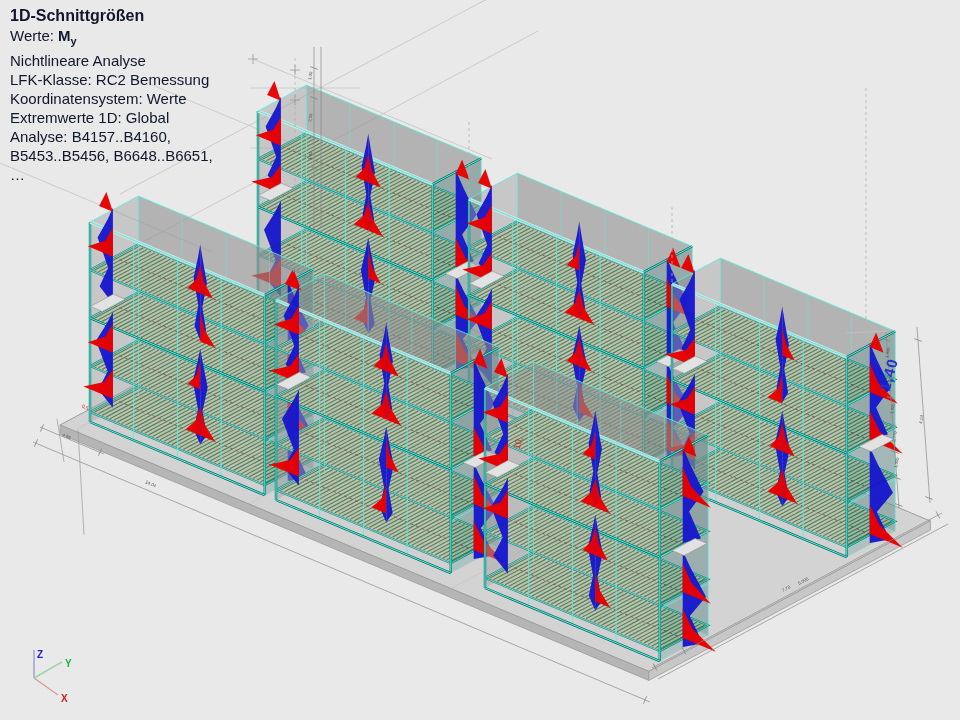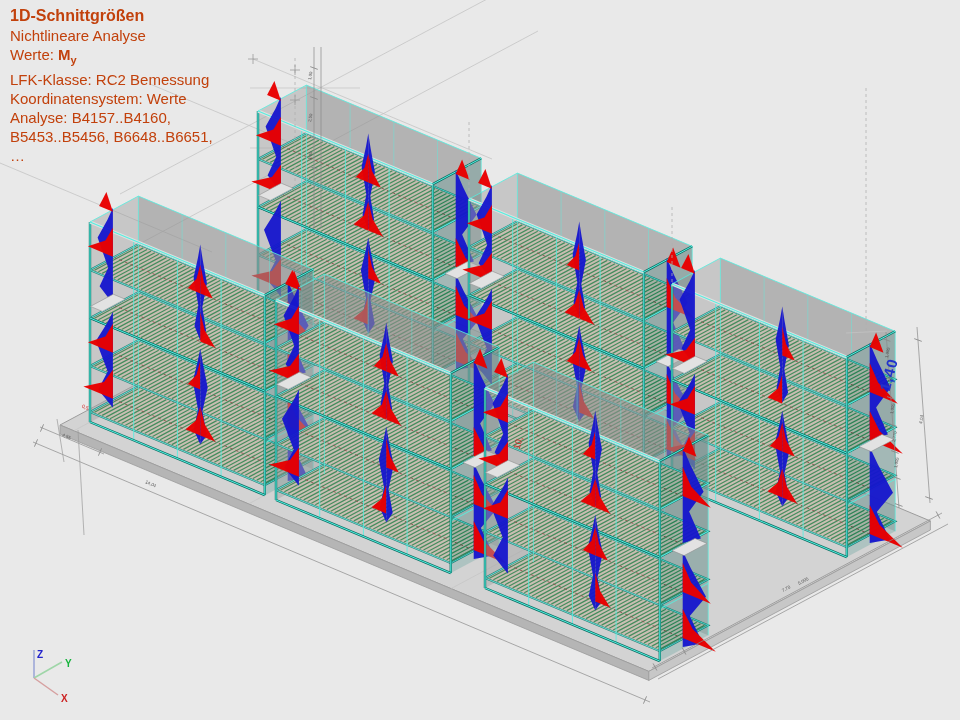--- a/index.html
+++ b/index.html
@@ -1,20 +1,20 @@
 <!DOCTYPE html>
 <html><head>
 <meta charset="utf-8">
 <style>
   html,body{margin:0;padding:0;}
   body{width:960px;height:720px;overflow:hidden;background:#e9e9e9;
        font-family:"Liberation Sans",sans-serif;}
   .stage{position:relative;width:960px;height:720px;background:#e9e9e9;}
   svg#scene{position:absolute;left:0;top:0;}
-  .header{position:absolute;left:10px;top:6px;color:#c2410c;font-size:15px;line-height:19px;white-space:nowrap;}
+  .header{position:absolute;left:10px;top:6px;color:#0f172a;font-size:15px;line-height:19px;white-space:nowrap;}
   .header .title{font-weight:bold;font-size:16px;margin-bottom:1px;}
   .header b{font-weight:bold;}
   .header sub{font-size:11px;}
   .vlabel{position:absolute;white-space:nowrap;font-weight:bold;}
   .vlabel.max{color:#2233cc;font-size:15px;letter-spacing:1px;transform:rotate(-75deg);}
   .vlabel.mid{color:#cc2222;font-size:9px;font-weight:normal;transform:rotate(-75deg);}
   .vlabel.corner{color:#cc2222;font-size:5px;font-weight:normal;transform:rotate(22deg);}
   .axis{position:absolute;left:18px;top:640px;}
   .axis text{font-size:10px;font-weight:bold;font-family:"Liberation Sans",sans-serif;}
 </style>
@@ -532,27 +532,28 @@
       <line x1="-4" y1="0" x2="4" y2="0" stroke="#8a8a8a" stroke-width="0.8" transform="translate(314 98) rotate(20)"></line>
       <line x1="-4" y1="0" x2="4" y2="0" stroke="#8a8a8a" stroke-width="0.8" transform="translate(314 138) rotate(20)"></line>
       <line x1="-4" y1="0" x2="4" y2="0" stroke="#8a8a8a" stroke-width="0.8" transform="translate(314 168) rotate(20)"></line>
       <text transform="translate(311 80) rotate(-80)" font-size="4.2" fill="#555555" font-family="&quot;Liberation Sans&quot;,sans-serif">1,00</text>
       <text transform="translate(311 122) rotate(-80)" font-size="4.2" fill="#555555" font-family="&quot;Liberation Sans&quot;,sans-serif">2,50</text>
       <text transform="translate(311 160) rotate(-80)" font-size="4.2" fill="#555555" font-family="&quot;Liberation Sans&quot;,sans-serif">1,00</text>
     </svg>
 
   <div class="header">
     <div class="title">1D-Schnittgrößen</div>
-    <div>Nichtlineare Analyse</div>
     <div>
       <span>Werte:</span>
       <b><span>M</span><sub>y</sub></b>
     </div>
+    <div>Nichtlineare Analyse</div>
     <div>LFK-Klasse: RC2 Bemessung</div>
     <div>Koordinatensystem: Werte</div>
+    <div>Extremwerte 1D: Global</div>
     <div>Analyse: B4157..B4160,</div>
     <div>B5453..B5456, B6648..B6651,</div>
     <div>…</div>
   </div>
 
   <div class="vlabel max" style="left:872px;top:366px;">1,40</div>
   <div class="vlabel mid" style="left:512px;top:438px;">10,</div>
   <div class="vlabel corner" style="left:82px;top:404px;">0,5</div>
 
   <div class="axis">

